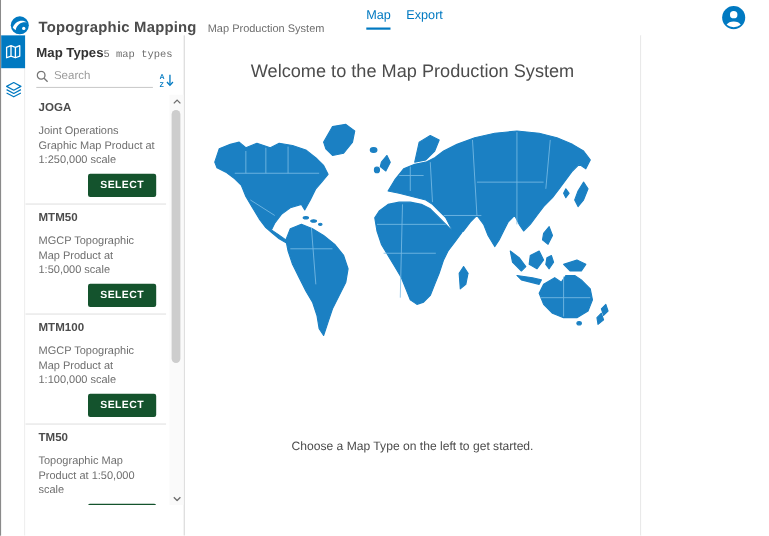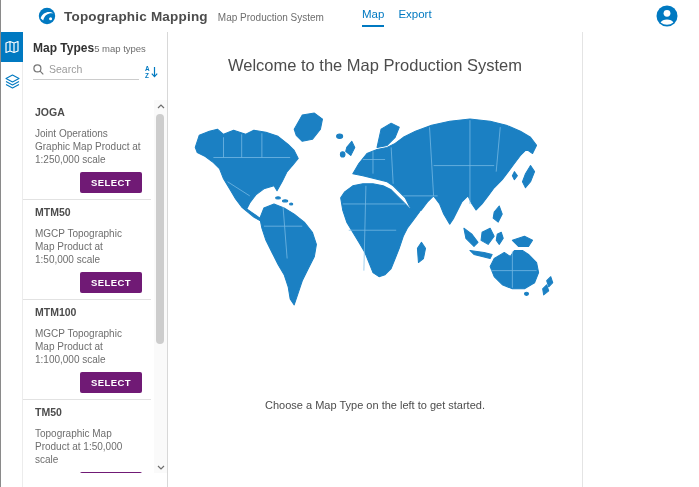--- a/index.html
+++ b/index.html
@@ -1,21 +1,21 @@
 <!DOCTYPE html>
 <html><head>
 <meta charset="utf-8">
 <style>
   * { margin:0; padding:0; box-sizing:border-box; }
   html,body { width:699px; height:487px; overflow:hidden; background:#fff;
     font-family:"Liberation Sans", sans-serif; color:#4c4c4c; }
   body { border-left:1px solid #8a8a8a; position:relative; }
 
   
-  .header { height:32px; display:flex; align-items:center; padding-left:8px; position:relative; background:#fff;margin-left:29px; }
+  .header { height:32px; display:flex; align-items:flex-end; padding-left:8px; position:relative; background:#fff; }
   .logo { width:18px; height:18px; flex:0 0 auto; }
   .app-title { font-size:13.5px; font-weight:700; color:#4c4c4c; margin-left:8px; letter-spacing:.2px; }
   .app-subtitle { font-size:10px; color:#6e6e6e; margin-left:10px; padding-top:2px; }
   .tabs { position:absolute; left:332px; top:0; height:32px; display:flex; gap:14px; align-items:flex-start; padding-top:8px; }
   .tab { font-size:11.5px; color:#0079c1; cursor:pointer; padding-bottom:5px; border-bottom:2px solid transparent; }
   .tab.active { border-bottom-color:#0079c1; }
   .account { position:absolute; right:21px; top:5px; width:22px; height:22px; cursor:pointer; }
 
   
   .content { display:flex; height:455px; }
@@ -23,36 +23,36 @@
   
   .strip { width:22px; flex:0 0 auto; border-right:1px solid #ececec; }
   .strip-btn { width:22px; height:30px; display:flex; align-items:center; justify-content:center; cursor:pointer; }
   .strip-btn.active { background:#0079c1; }
   .strip-btn + .strip-btn { margin-top:4px; }
 
   
   .panel { width:145px; flex:0 0 auto; border-right:1px solid #d8d8d8; display:flex; flex-direction:column; background:#fff; }
   .panel-head { display:flex; align-items:baseline; padding:9px 8px 4px 10px; }
   .panel-title { font-size:12px; font-weight:700; color:#323232; }
-  .panel-count { font-size:9.5px; color:#6e6e6e; }
-  .search-row { display:flex; align-items:center; margin:4px 8px 0 10px; }
+  .panel-count { font-size:9.5px; color:#6e6e6e;font-family:Liberation Mono, monospace; }
+  .search-row { display:flex; align-items:flex-end; margin:4px 8px 0 10px; }
   .search-box { flex:1; display:flex; align-items:center; gap:5px; border-bottom:1px solid #cccccc; padding-bottom:4px; }
   .search-box input { border:0; outline:0; width:70px; font-size:10.5px; font-family:"Liberation Sans",sans-serif; color:#4c4c4c; }
   .search-box input::placeholder { color:#9b9b9b; }
   .sort-btn { margin-left:6px; cursor:pointer; display:flex; align-items:center; }
 
   
-  .list-wrap { position:relative; margin-top:20px; height:373px; overflow:hidden; }
+  .list-wrap { position:relative; margin-top:6px; height:373px; overflow:hidden; }
   .list { margin-right:13px; }
   .item { padding:6px 9px 7px 12px; border-bottom:1px solid #e2e2e2; margin:0 3px 0 0; }
   .item:last-child { border-bottom:0; }
   .item-title { font-size:10.5px; font-weight:700; color:#4c4c4c; margin-bottom:9px; }
   .item-desc { font-size:10px; line-height:13px; color:#6e6e6e; margin-bottom:6px; }
   .item-actions { text-align:right; height:20px; }
-  .select-btn { background:#701a75; color:#fff; border:0; border-radius:2px; font-family:"Liberation Sans",sans-serif;
+  .select-btn { background:#14532d; color:#fff; border:0; border-radius:2px; font-family:"Liberation Sans",sans-serif;
     font-size:9.5px; font-weight:700; letter-spacing:.4px; padding:5px 11px; cursor:pointer; }
   .scrollbar { position:absolute; top:0; right:0; bottom:0; width:13px; background:#fafafa; }
   .scroll-arrow { position:absolute; left:0; width:13px; height:12px; display:flex; align-items:center; justify-content:center; cursor:pointer; }
   .scroll-arrow.up { top:0; } .scroll-arrow.down { bottom:0; }
   .scroll-thumb { position:absolute; left:2px; width:8px; top:14px; height:230px; background:#cdcdcd; border-radius:4px; cursor:pointer; }
 
   
   .main { width:415px; flex:0 0 auto; border-right:1px solid #e4e4e4; text-align:center; }
   .welcome { font-size:16.5px; font-weight:400; color:#4c4c4c; margin-top:24px; }
   .map-holder { margin-top:32px; }

